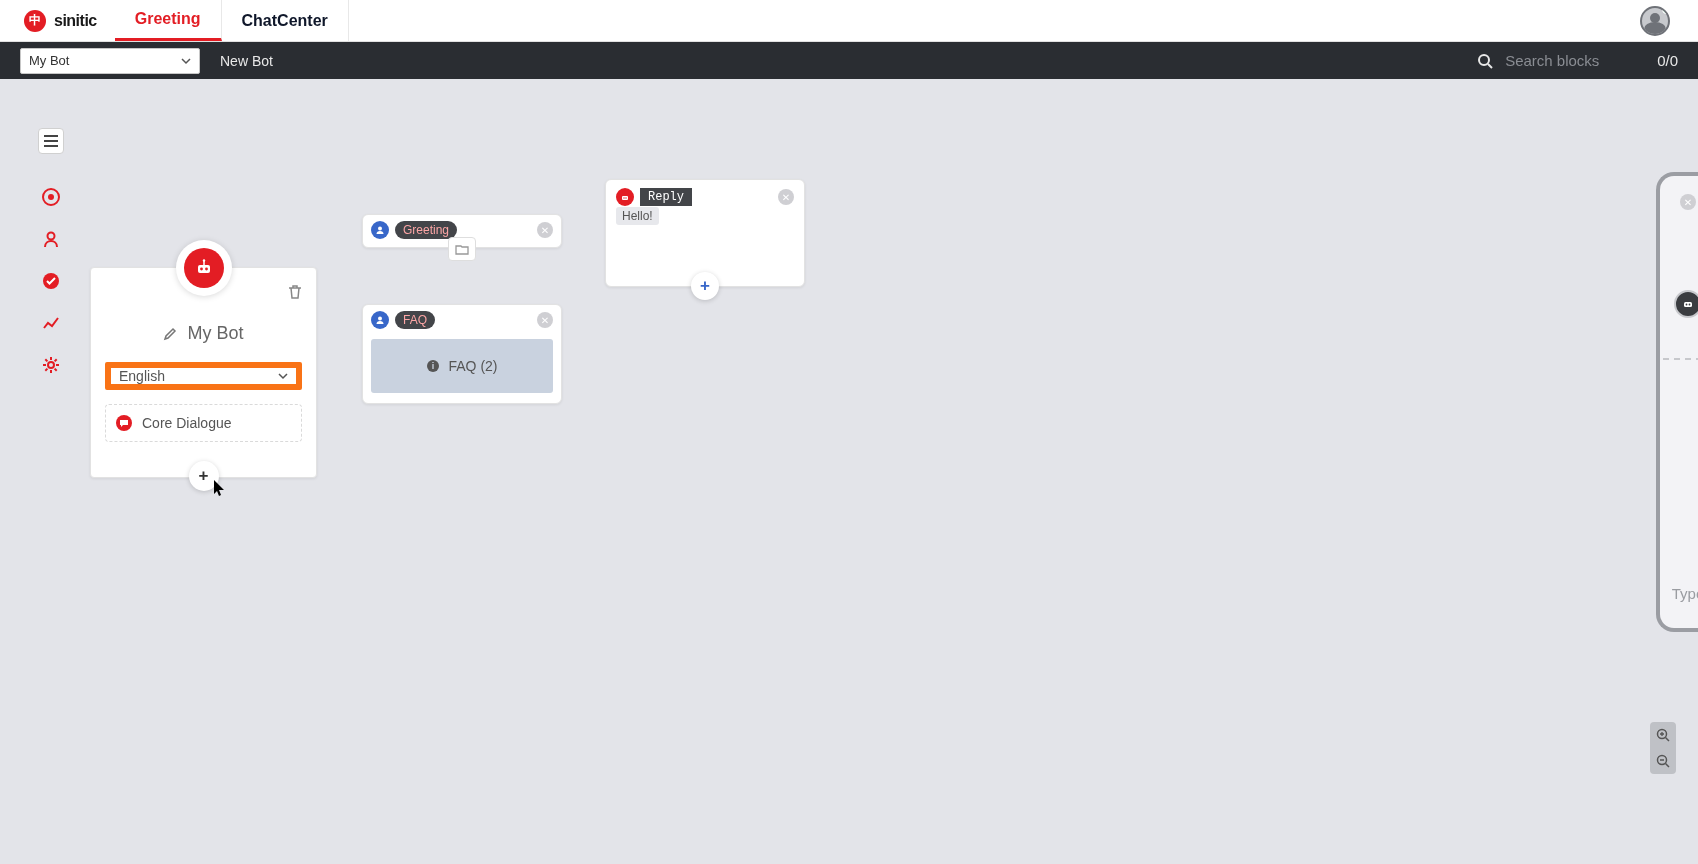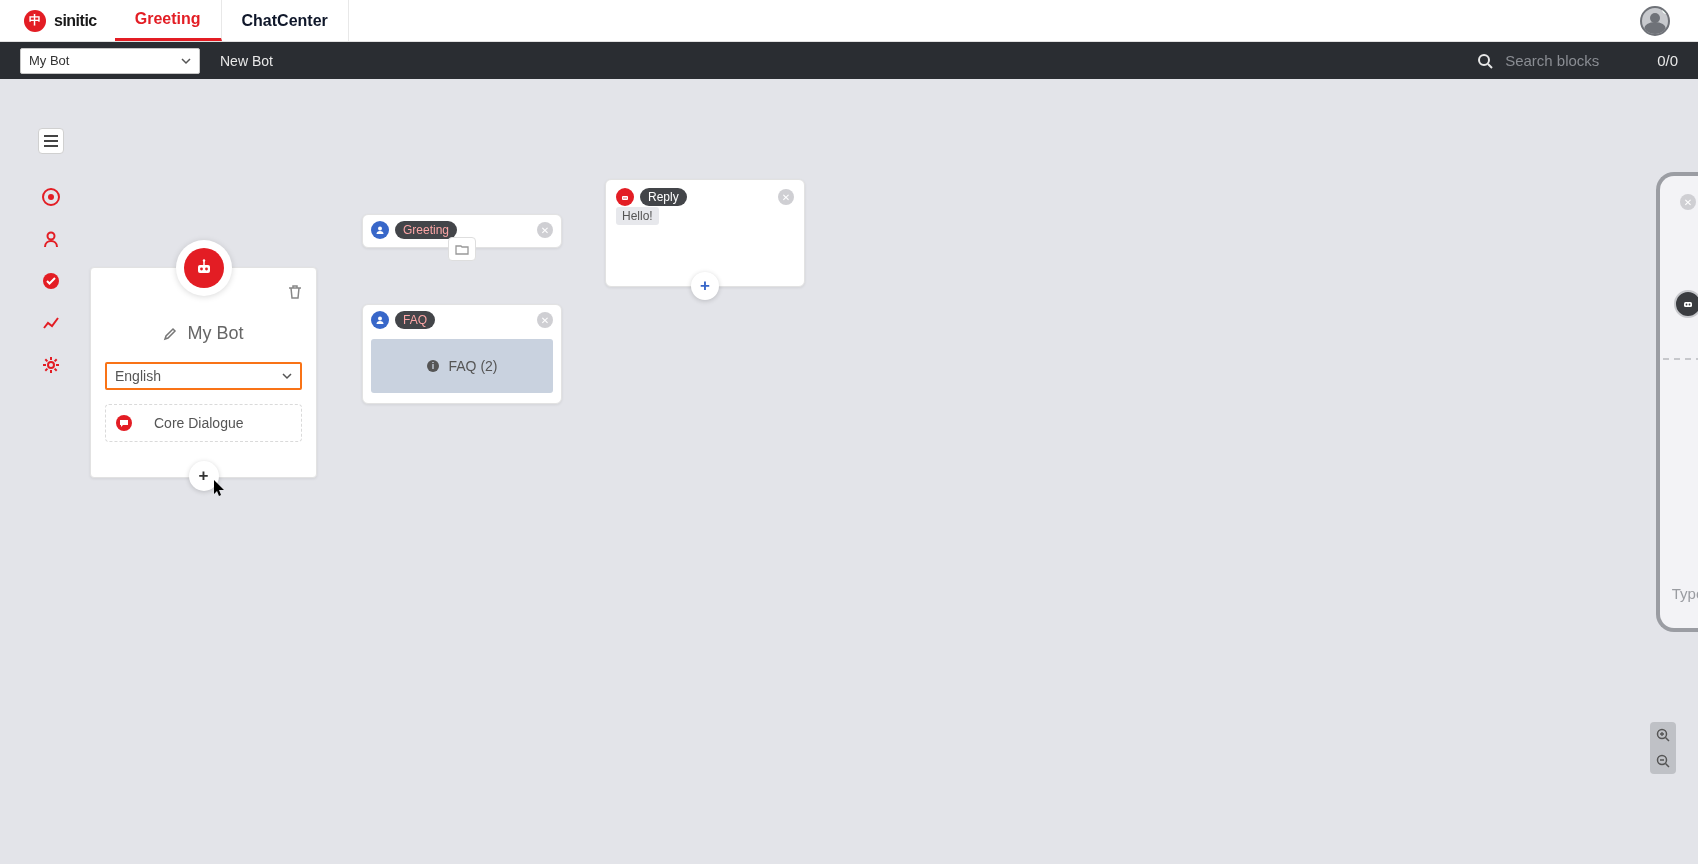--- a/index.html
+++ b/index.html
@@ -195,32 +195,32 @@
     color: #888; cursor: pointer;
   }
   .bot-title-row {
     display: flex; align-items: center; justify-content: center;
     gap: 10px;
     color: #666; font-size: 18px;
     margin-bottom: 18px;
   }
   .lang-select {
     width: 100%; height: 28px;
-    border: 2px solid #f97316;
+    border: 6px solid #f97316;
     background: #fff; border-radius: 2px;
     padding: 0 8px; font-size: 14px; color: #555;
     display: flex; align-items: center; justify-content: space-between;
     cursor: pointer;
     margin-bottom: 14px;
   }
   .core-dialogue {
     width: 100%; height: 38px;
     border: 1px dashed #dadada;
     border-radius: 4px;
-    display: flex; align-items: center; gap: 22px;
+    display: flex; align-items: center; gap: 10px;
     padding: 0 10px;
     color: #555; font-size: 14px;
     cursor: pointer;
   }
   .core-dialogue .chip-icon {
     width: 16px; height: 16px; border-radius: 50%;
     background: #e31d24;
     display: flex; align-items: center; justify-content: center;
   }
   .bot-plus {
@@ -307,21 +307,21 @@
   }
   .reply-avatar {
     width: 18px; height: 18px; border-radius: 50%;
     background: #e31d24;
     display: flex; align-items: center; justify-content: center;
     color: #fff;
   }
   .reply-header { display: flex; align-items: center; gap: 6px; }
   .reply-pill {
     background: #434549; color: #fff;
-    font-size: 12px; padding: 2px 8px; border-radius: 9px;
+    font-size: 12px; padding: 2px 8px; border-radius: 0; font-family: Liberation Mono, monospace;
   }
   .reply-msg {
     margin-top: 0;
     display: inline-block;
     background: #e7e8ec;
     color: #555; font-size: 12px;
     padding: 2px 6px; border-radius: 3px;
   }
   .reply-plus {
     position: absolute;

